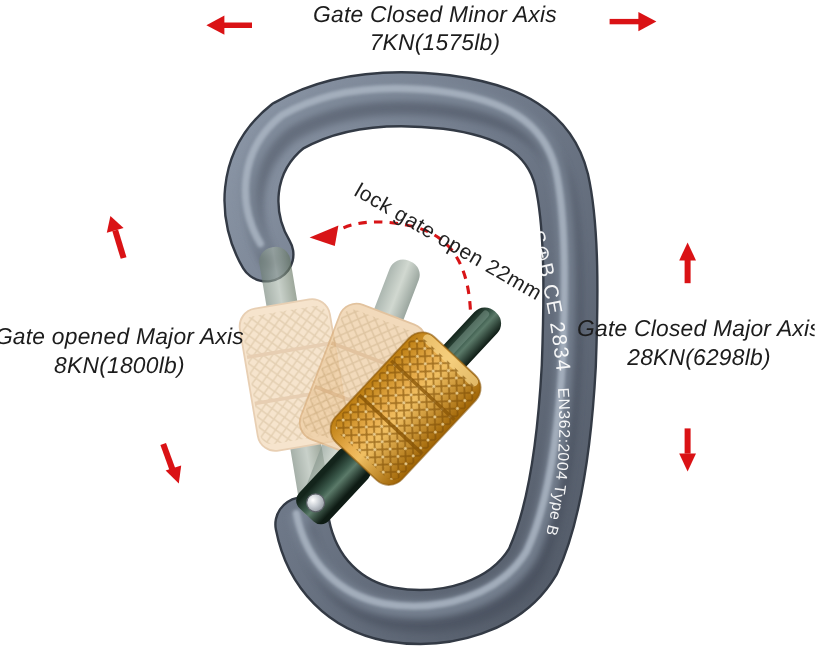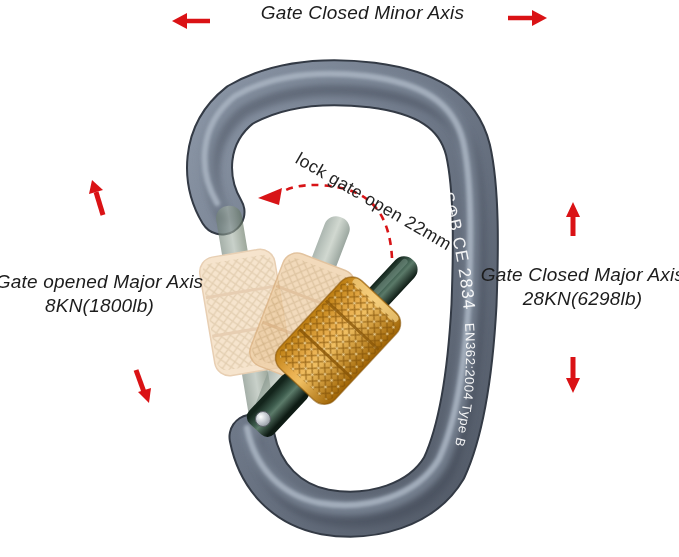--- a/index.html
+++ b/index.html
@@ -147,20 +147,21 @@
       </g>
       <g stroke-width="5">
         <line x1="573" y1="357" x2="573" y2="378"></line>
           <polygon points="573,393 566,378 580,378" stroke="none"></polygon>
       </g>
     </g>
   </svg>
 
   <div class="label" style="left:245px;top:1px;width:235px;">
     <div>Gate Closed Minor Axis</div>
+    <div class="l2">7KN(1575lb)</div>
   </div>
 
   <div class="label" style="left:-8px;top:270px;width:215px;">
     <div>Gate opened Major Axis</div>
     <div class="l2">8KN(1800lb)</div>
   </div>
 
   <div class="label" style="left:480px;top:263px;width:205px;">
     <div>Gate Closed Major Axis</div>
     <div class="l2">28KN(6298lb)</div>

